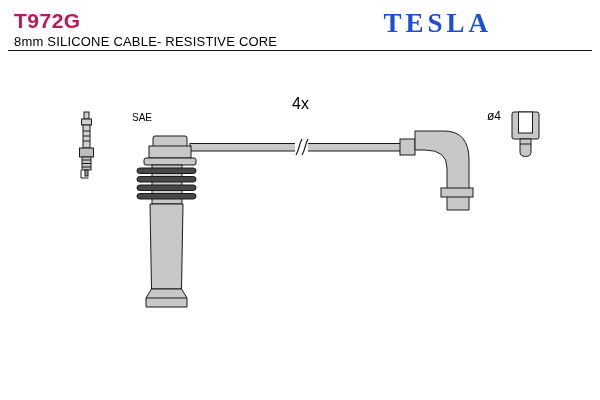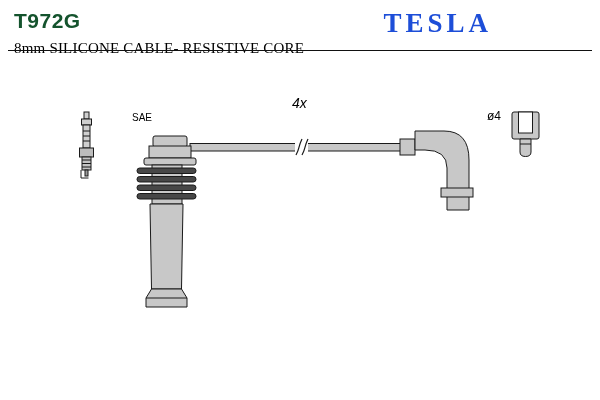--- a/index.html
+++ b/index.html
@@ -2,38 +2,38 @@
 <html><head>
 <meta charset="utf-8">
 <style>
   html,body{margin:0;padding:0;}
   body{
     width:600px;height:400px;position:relative;background:#ffffff;
     font-family:"Liberation Sans", sans-serif;overflow:hidden;
   }
   .part-number{
     position:absolute;left:14px;top:9px;
-    font-size:21px;font-weight:bold;letter-spacing:0.5px;color:#14532d;
+    font-size:21px;font-weight:bold;letter-spacing:0.5px;color:#be185d;
   }
   .subtitle{
-    position:absolute;left:14px;top:40px;
-    font-size:15px;color:#000;letter-spacing:0.2px;font-family:Liberation Serif, serif;
+    position:absolute;left:14px;top:34px;
+    font-size:13px;color:#000;letter-spacing:0.2px;
   }
   .brand{
     position:absolute;right:108px;top:8px;
     font-family:"Liberation Serif", serif;
     font-size:27px;font-weight:bold;letter-spacing:4px;color:#1d4ed8;
   }
   .divider{
     position:absolute;left:8px;right:8px;top:50px;
     border-top:1.5px solid #111;
   }
   .lbl{position:absolute;color:#000;}
   .lbl-sae{left:96px;top:112px;font-size:10px;margin-left:36px;}
-  .lbl-qty{left:292px;top:95px;font-size:14px;font-style:italic;}
+  .lbl-qty{left:292px;top:95px;font-size:16px;}
   .lbl-dia{left:487px;top:109px;font-size:12px;}
   svg.art{position:absolute;left:0;top:0;}
 </style>
 </head>
 <body>
 
 <div class="part-number">T972G</div>
 <div class="subtitle">8mm SILICONE CABLE- RESISTIVE CORE</div>
 <div class="brand">TESLA</div>
 <div class="divider"></div>

